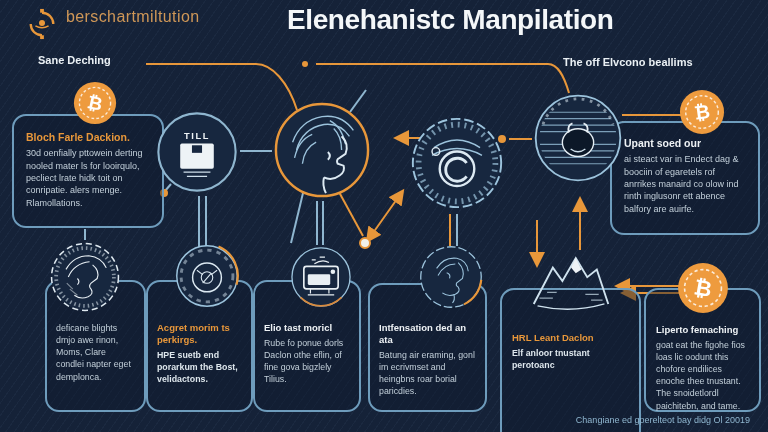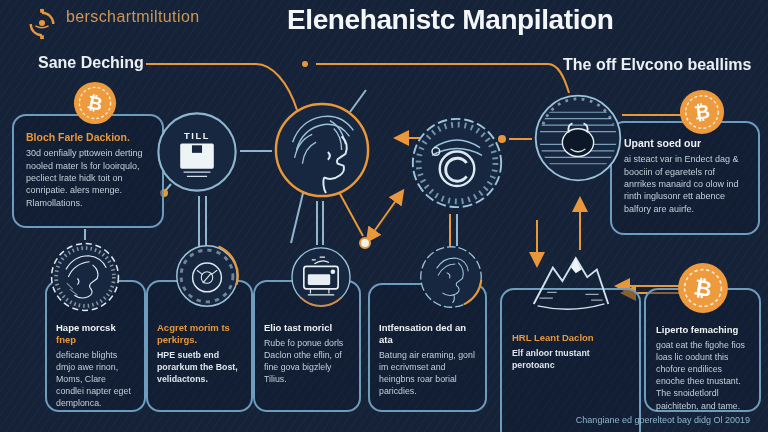--- a/index.html
+++ b/index.html
@@ -10,21 +10,21 @@
       rgba(125,158,198,0.055) 0px, rgba(125,158,198,0.055) 1px,
       transparent 1px, transparent 7px);
     font-family:"Liberation Sans",sans-serif;
     color:#c3d0da;
   }
   .connectors{position:absolute;left:0;top:0;z-index:1;}
   .hdr-logo{position:absolute;left:26px;top:8px;display:flex;align-items:flex-start;gap:8px;z-index:3;}
   .hdr-logo .ltxt{font-size:16px;color:#cf9757;letter-spacing:0.4px;}
   .title{position:absolute;left:287px;top:4px;margin:0;font-size:28px;font-weight:bold;
     color:#f4f7f9;letter-spacing:-0.4px;z-index:3;}
-  .lbl{position:absolute;font-size:16px;font-weight:bold;color:#eaf0f4;z-index:3;}
+  .lbl{position:absolute;font-size:11px;font-weight:bold;color:#eaf0f4;z-index:3;}
   .lbl-left{left:38px;top:54px;}
   .lbl-right{left:563px;top:56px;}
   .card{position:absolute;border:2px solid #6e9cbc;border-radius:14px;
     background:rgba(15,27,46,0.45);box-sizing:border-box;z-index:2;}
   .card h3{margin:0 0 3px 0;font-size:10.5px;font-weight:bold;color:#eef2f5;line-height:1.25;}
   .card h3.orange{color:#e8973a;}
   .card p{margin:0;font-size:9px;line-height:1.38;color:#c3d0da;}
   .card p.bold{font-weight:bold;color:#dde6ec;}
   .accent{color:#e8973a;}
   .card-bloch{left:12px;top:114px;width:152px;height:114px;padding:15px 9px 6px 12px;}
@@ -163,21 +163,20 @@
     <g clip-path="url(#cfc)" stroke="#8fb6cf" stroke-width="1.3" opacity="0.85">
       <path d="M5,22 H95 M5,29 H95 M5,36 H95 M5,43 H95 M5,57 H95 M5,64 H95 M5,71 H95 M5,78 H95"></path>
     </g>
     <path d="M12,35 A40,40 0 0 1 88,35" stroke="#dce9f2" stroke-width="3" stroke-dasharray="3 6" opacity="0.55" fill="none"></path>
     <ellipse cx="50" cy="55" rx="17" ry="15" fill="#0c1828" stroke="#e6eff5" stroke-width="1.5"></ellipse>
     <path d="M40,44 q-2,-8 4,-10 M60,44 q2,-8 -4,-10" stroke="#e6eff5" stroke-width="2" fill="none"></path>
     <path d="M42,62 q8,6 16,0" stroke="#cfe0ec" stroke-width="1.5" fill="none"></path>
   </svg>
 
   <section class="card bcard card-hape">
-    <h3><span>Hape morcsk</span> <span class="accent">fnep</span></h3>
     <p>deficane blights dmjo awe rinon, Moms, Clare condlei napter eget demplonca.</p>
   </section>
   <section class="card bcard card-acgret">
     <h3 class="orange">Acgret morim ts perkirgs.</h3>
     <p class="bold">HPE suetb end porarkum the Bost, velidactons.</p>
   </section>
   <section class="card bcard card-elio">
     <h3>Elio tast moricl</h3>
     <p>Rube fo ponue dorls Daclon othe eflin, of fine gova bigzlely Tilius.</p>
   </section>

